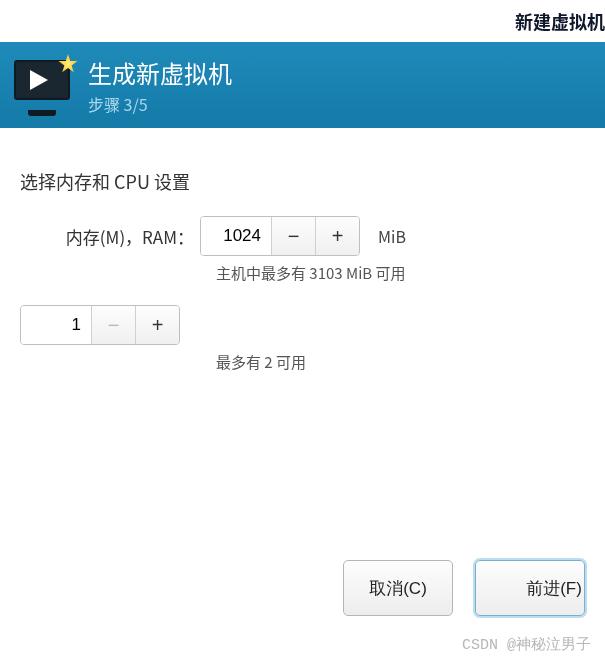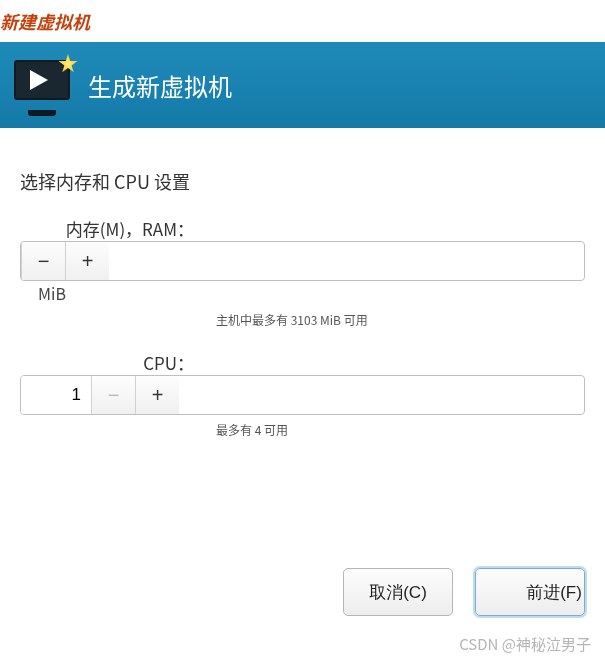--- a/index.html
+++ b/index.html
@@ -5,26 +5,25 @@
     * { box-sizing: border-box; margin: 0; padding: 0; }
     body {
       font-family: "Noto Sans CJK SC", "Microsoft YaHei", sans-serif;
       background: #fff;
       width: 605px;
       height: 662px;
       position: relative;
       color: #333;
     }
     .titlebar {
-      text-align: left;
+      text-align: right;
       padding: 8px 0;
       font-size: 18px;
       font-weight: bold;
-      color: #c2410c;
-      font-style: italic;
+      color: #0f172a;
     }
     .header {
       background: linear-gradient(#1f8ab9, #147aa8);
       color: #fff;
       display: flex;
       align-items: center;
       padding: 10px 14px;
       height: 86px;
     }
     .header-icon {
@@ -70,22 +69,22 @@
     .content {
       padding: 40px 20px;
     }
     .section-title {
       font-size: 18px;
       color: #333;
       margin-bottom: 22px;
     }
     .row {
       display: flex;
+      align-items: center;
       margin-bottom: 4px;
-      flex-direction: column;
     }
     .label {
       width: 180px;
       text-align: right;
       font-size: 17px;
       color: #333;
       padding-right: 6px;
     }
     .stepper {
       display: flex;
@@ -116,96 +115,98 @@
     .stepper-btn:disabled {
       color: #bbb;
       cursor: default;
     }
     .unit {
       margin-left: 18px;
       font-size: 16px;
       color: #444;
     }
     .hint {
-      font-size: 12px;
+      font-size: 15px;
       color: #555;
       margin-left: 196px;
       margin-bottom: 22px;
       margin-top: 6px;
     }
     .footer {
       position: absolute;
       bottom: 46px;
       right: 20px;
       display: flex;
       gap: 22px;
     }
     .btn {
       min-width: 110px;
-      height: 48px;
+      height: 56px;
       border: 1px solid #b5b5b5;
       border-radius: 5px;
       background: linear-gradient(#fdfdfd, #ededed);
       font-size: 17px;
       color: #222;
       cursor: pointer;
     }
     .btn-primary {
       box-shadow: 0 0 0 2px rgba(64,156,212,0.35);
       border-color: #7aaed1;
       padding-left: 48px;
     }
     .watermark {
       position: absolute;
       bottom: 8px;
       right: 14px;
       font-size: 15px;
       color: rgba(120,120,120,0.55);
+      font-family: Liberation Mono, monospace;
     }
   </style>
 </head>
 <body>
 
 <div class="titlebar">新建虚拟机</div>
 
 <div class="header">
   <div class="header-icon">
     <div class="monitor">
         <div class="play-tri"></div>
       </div>
     <div class="stand"></div>
     <div class="star"></div>
   </div>
   <div class="header-text">
     <div class="header-title">生成新虚拟机</div>
+    <div class="header-step">步骤 3/5</div>
   </div>
 </div>
 
 <div class="content">
   <div class="section-title">选择内存和 CPU 设置</div>
 
   <div class="row">
     <div class="label">内存(M)，RAM：</div>
     <div class="stepper">
+      <input class="stepper-value" value="1024" style="">
       <button class="stepper-btn">−</button>
       <button class="stepper-btn">+</button>
     </div>
     <div class="unit">MiB</div>
   </div>
   <div class="hint">主机中最多有 3103 MiB 可用</div>
 
   <div class="row">
-    <div class="label">CPU：</div>
     <div class="stepper">
       <input class="stepper-value" value="1" style="">
       <button class="stepper-btn" disabled="">−</button>
       <button class="stepper-btn">+</button>
     </div>
   </div>
-  <div class="hint">最多有 4 可用</div>
+  <div class="hint">最多有 2 可用</div>
 </div>
 
 <div class="footer">
   <button class="btn">取消(C)</button>
   <button class="btn btn-primary">前进(F)</button>
 </div>
 
 <div class="watermark">CSDN @神秘泣男子</div>
 
 </body></html>

